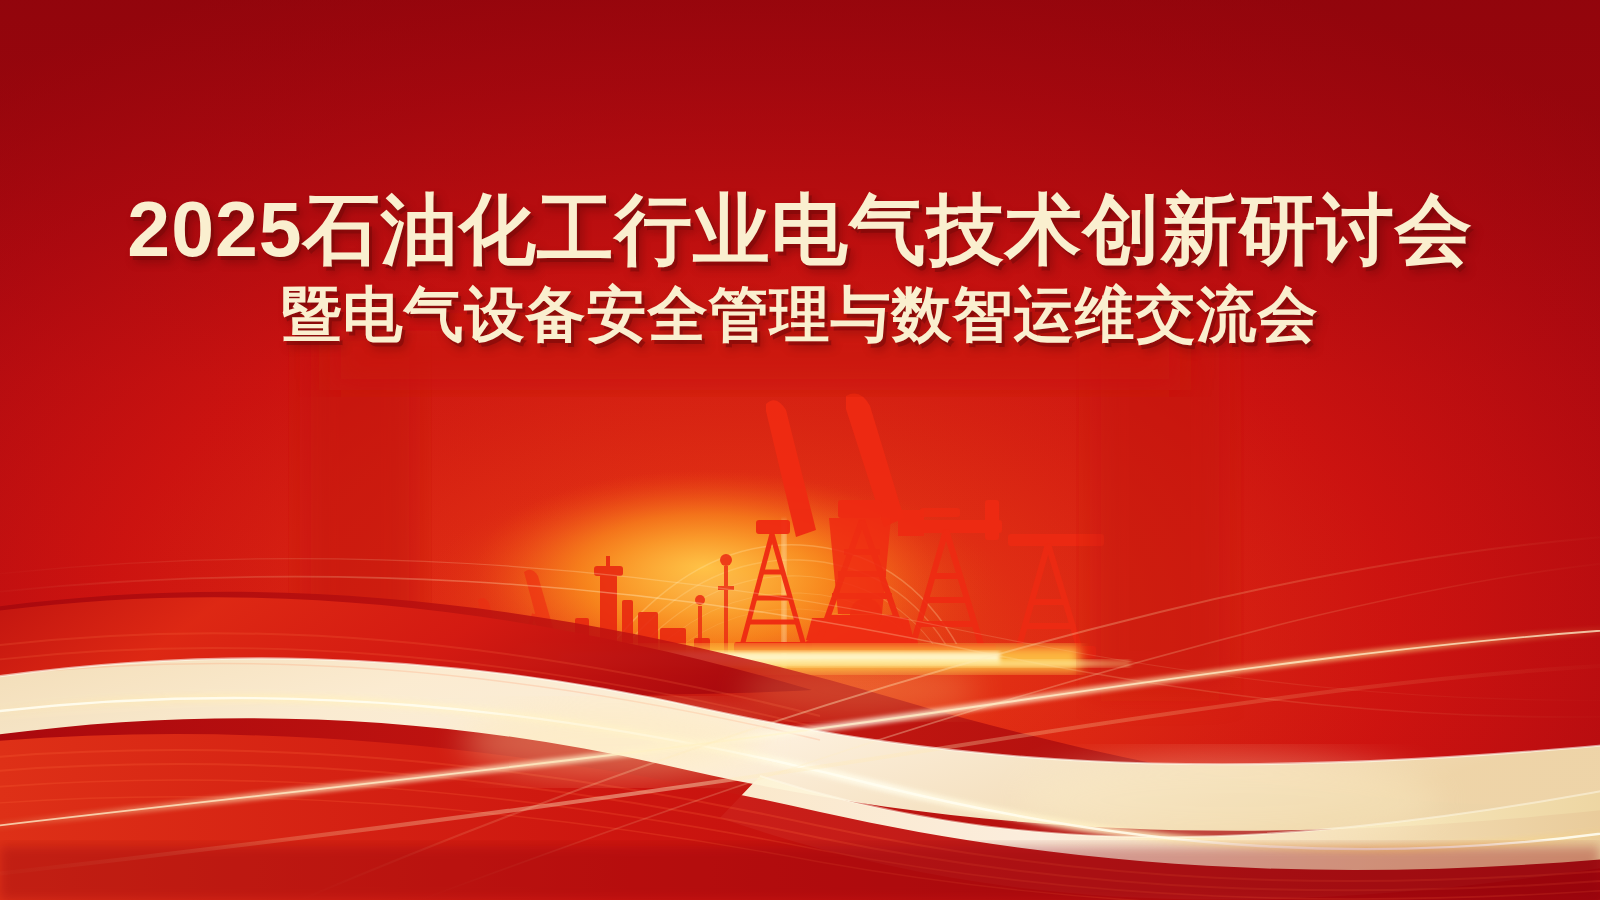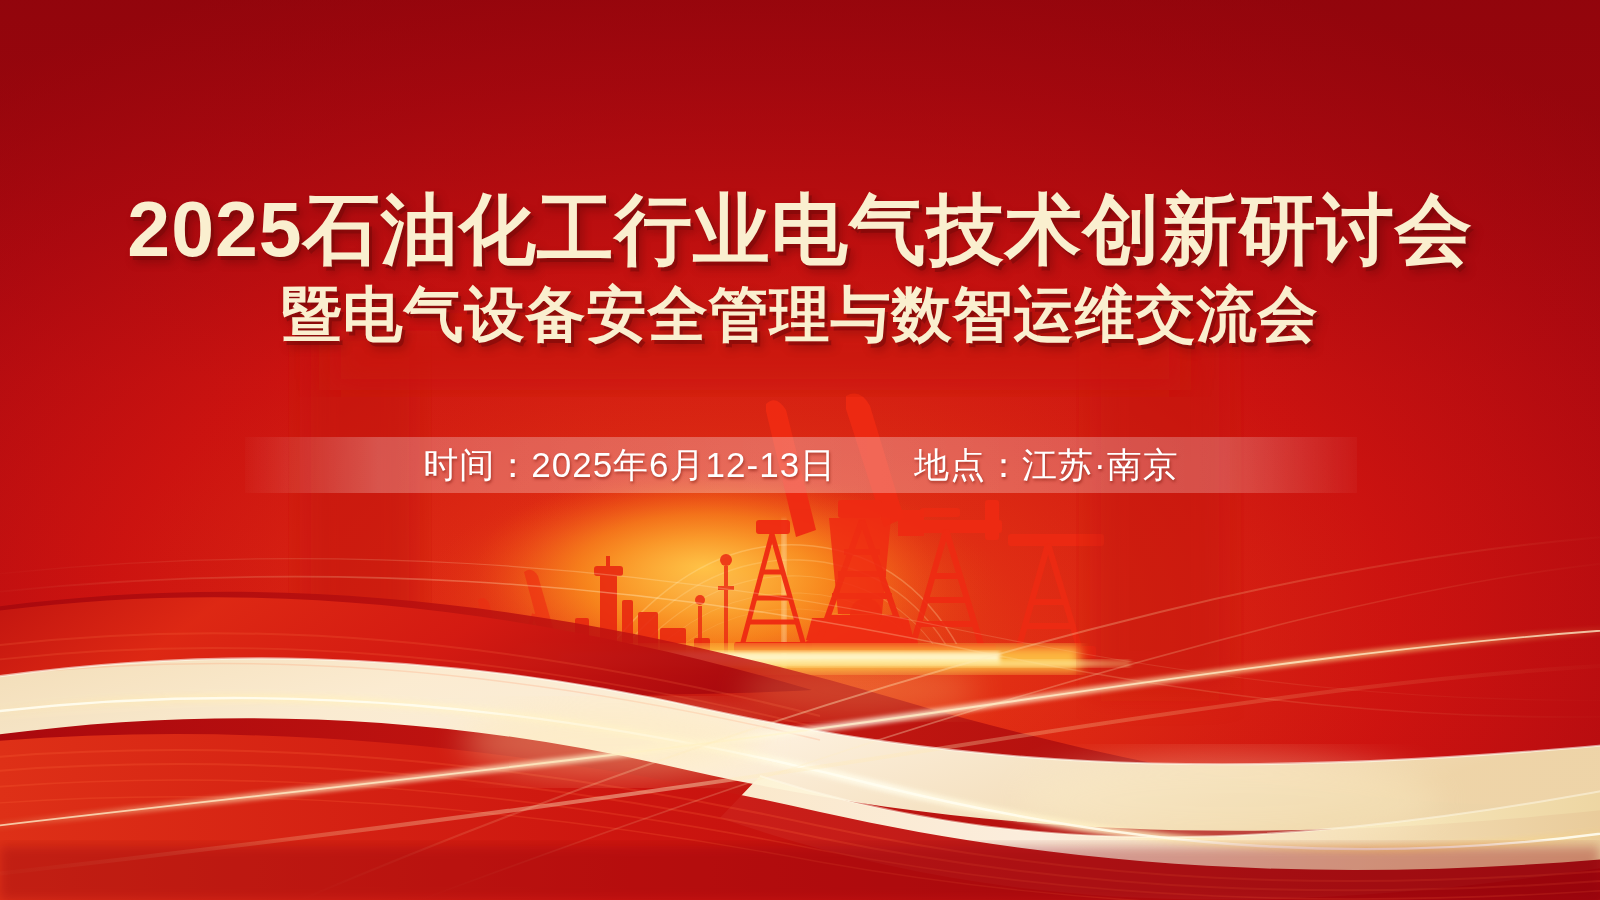--- a/index.html
+++ b/index.html
@@ -339,21 +339,14 @@
 
       <rect x="0" y="0" width="1600" height="900" fill="none"></rect>
     </g>
   </svg>
 
   <div id="title-block">
     <span class="title-line l1">2025石油化工行业电气技术创新研讨会</span>
     <span class="title-line l2">暨电气设备安全管理与数智运维交流会</span>
   </div>
 
-  <div id="info-band">
-    <div id="info-row">
-      <span class="info-text">时间：2025年6月12-13日</span>
-      <span id="info-gap"></span>
-      <span class="info-text">地点：江苏·南京</span>
-    </div>
-  </div>
 
 </div>
 
 </body></html>

